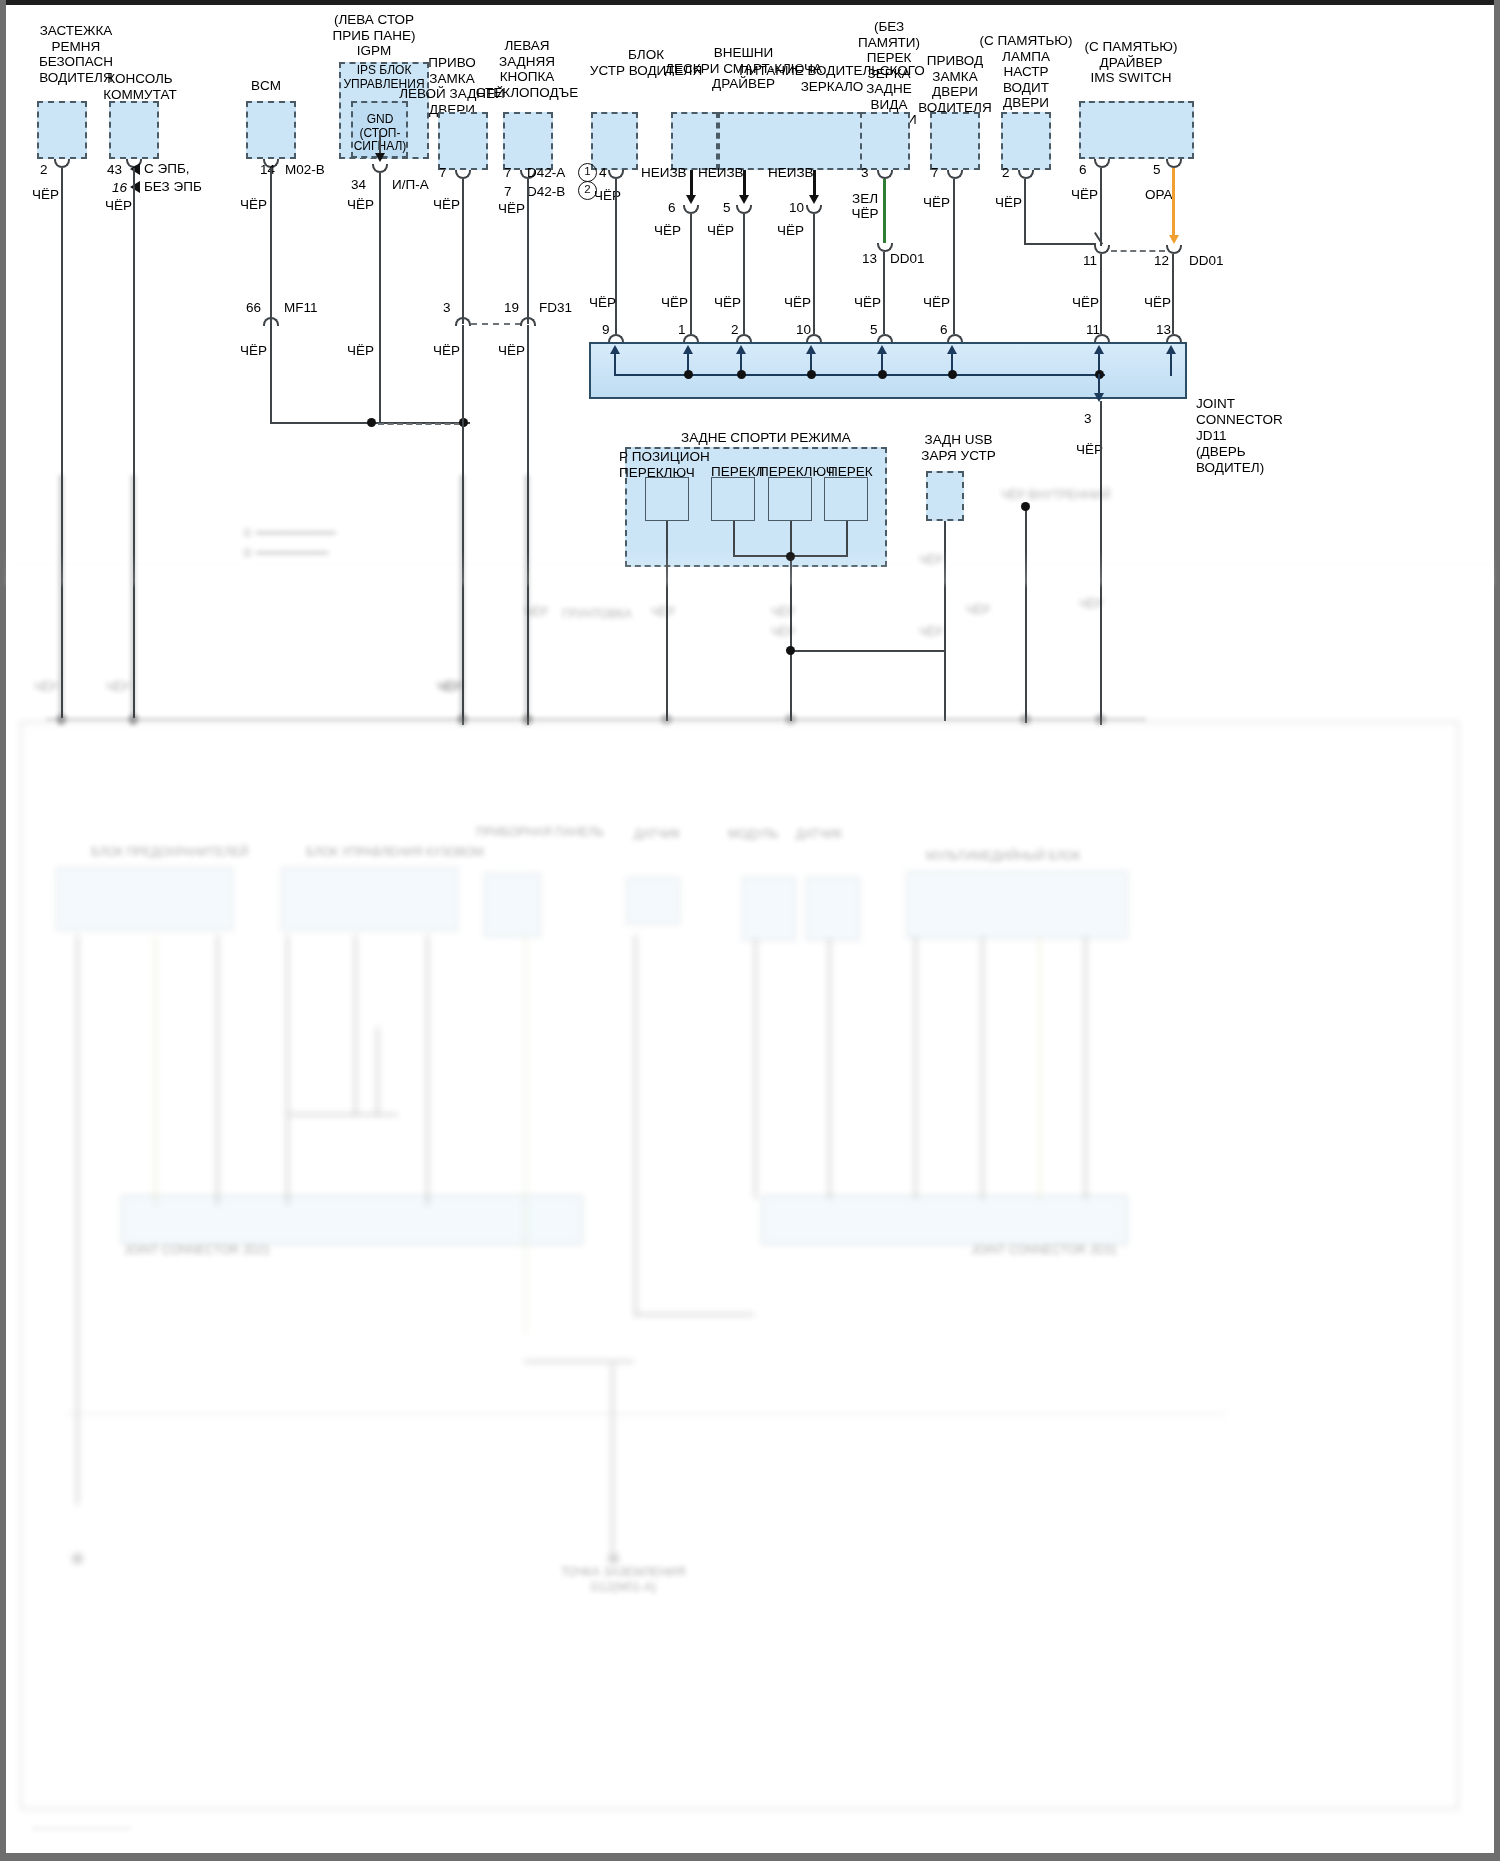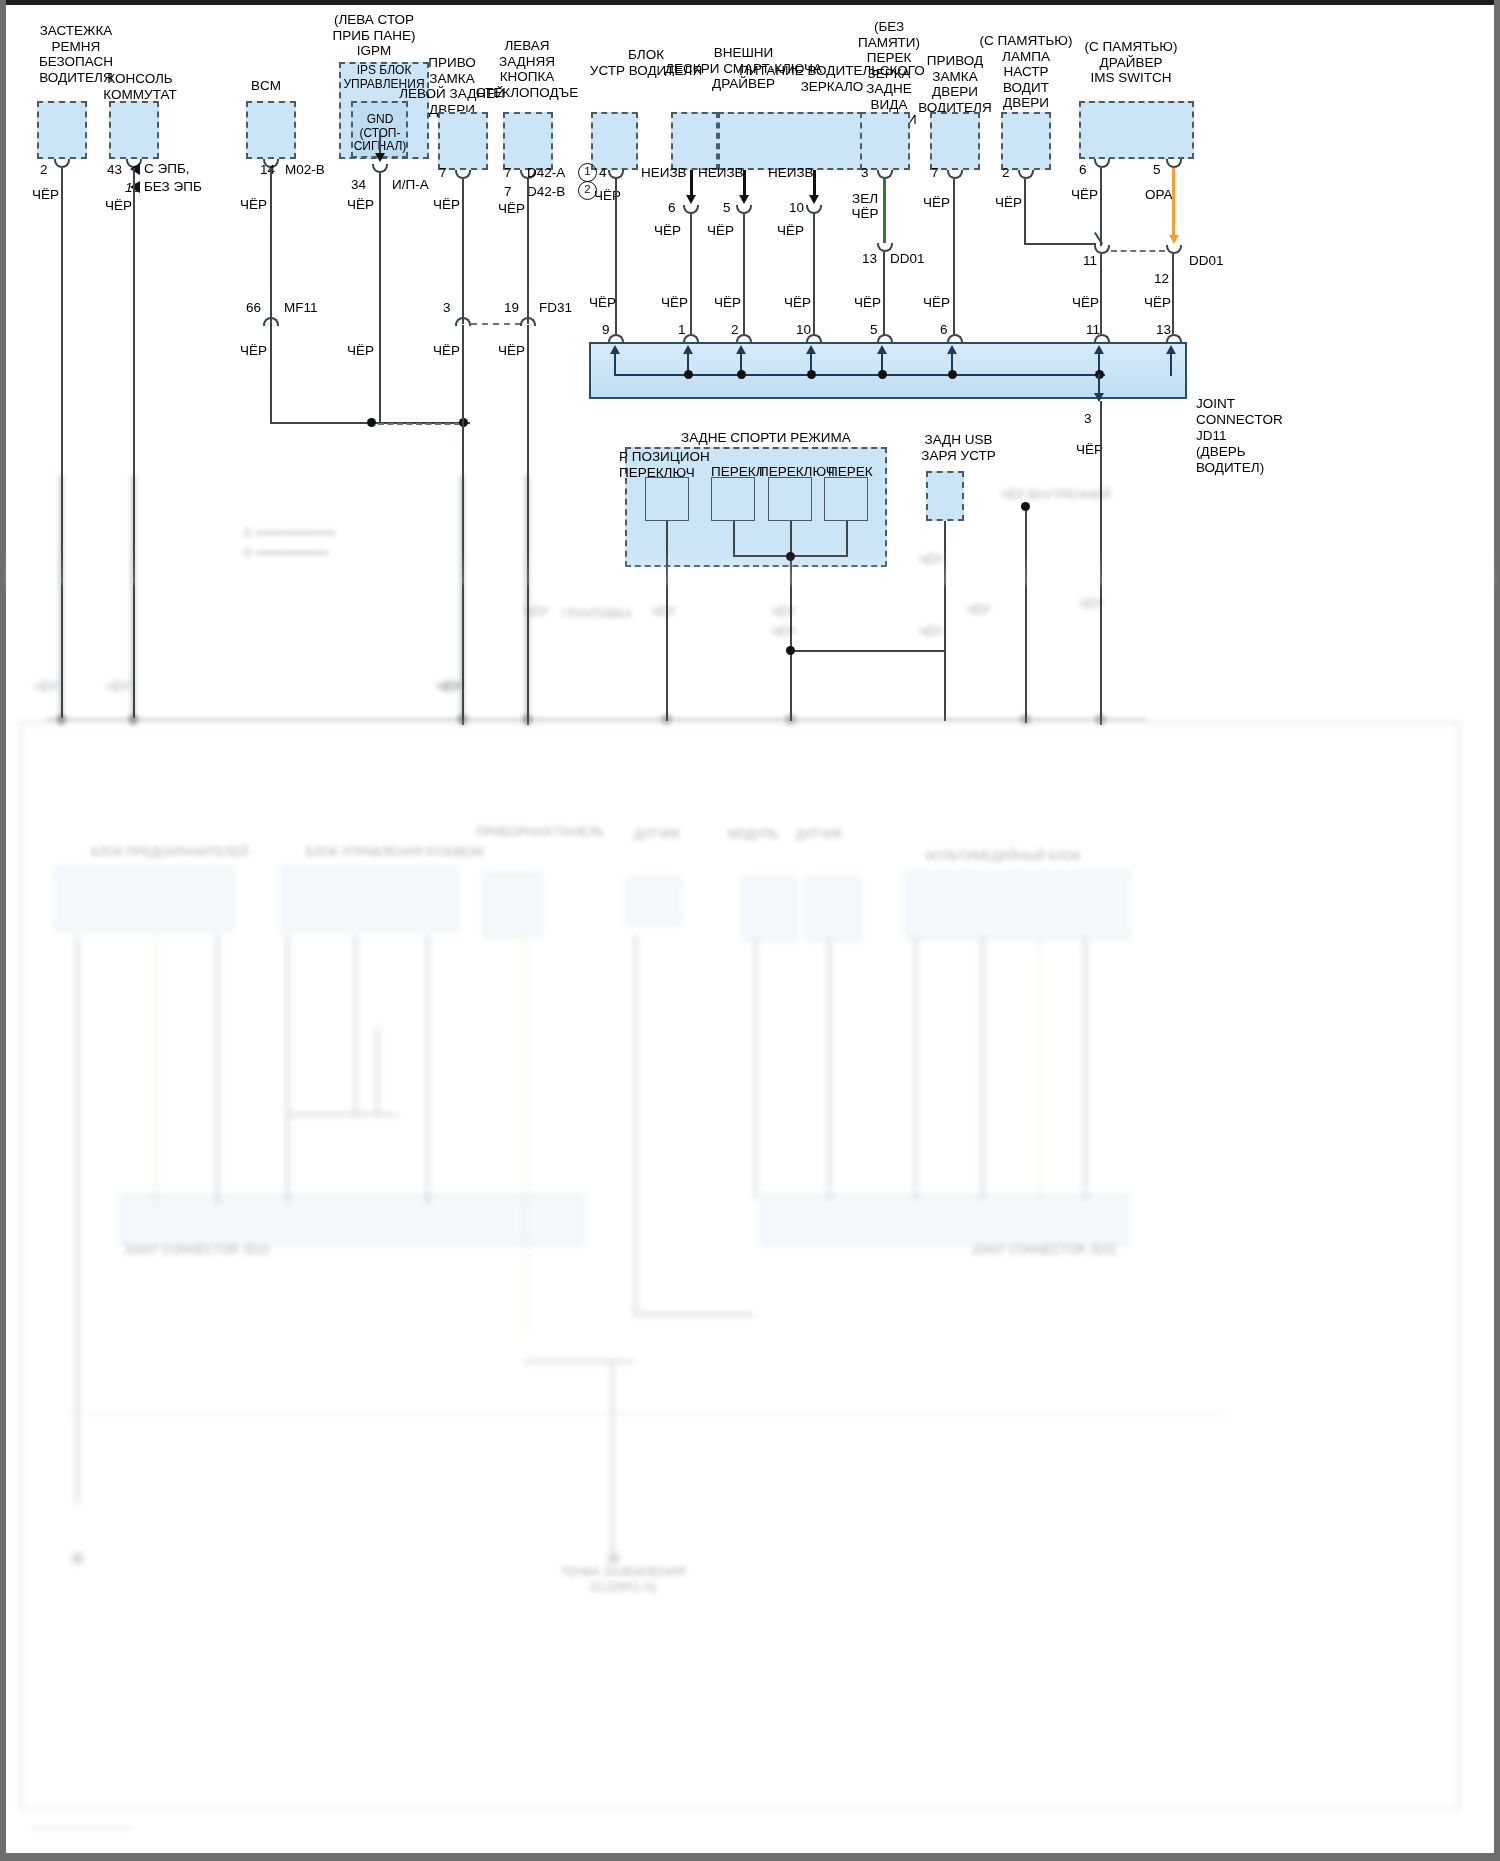--- a/index.html
+++ b/index.html
@@ -80,21 +80,21 @@
   <div class="cup" style="left:48px;top:154px;"></div>
   <div class="lbl" style="left:34px;top:157px;">2</div>
   <div class="lbl" style="left:26px;top:182px;">ЧЁР</div>
   <div class="wire" style="left:55px;top:163px;height:550px;"></div>
 
   <div class="ttl" style="left:79px;top:66px;width:110px;">КОНСОЛЬ
 КОММУТАТ</div>
   <div class="conn" style="left:103px;top:96px;width:50px;height:58px;"></div>
   <div class="cup" style="left:120px;top:154px;"></div>
   <div class="lbl" style="left:101px;top:157px;">43</div>
-  <div class="lbl" style="left:119px;top:175px;font-style:italic;">16</div>
+  <div class="lbl" style="left:106px;top:175px;font-style:italic;">16</div>
   <div class="arrow-left" style="left:124px;top:158px;"></div>
   <div class="arrow-left" style="left:124px;top:176px;"></div>
   <div class="lbl" style="left:138px;top:156px;">С ЭПБ,</div>
   <div class="lbl" style="left:138px;top:174px;">БЕЗ ЭПБ</div>
   <div class="lbl" style="left:99px;top:193px;">ЧЁР</div>
   <div class="wire" style="left:127px;top:163px;height:550px;"></div>
 
   <div class="ttl" style="left:225px;top:73px;width:70px;">BCM</div>
   <div class="conn" style="left:240px;top:96px;width:50px;height:58px;"></div>
   <div class="cup" style="left:257px;top:154px;"></div>
@@ -277,21 +277,21 @@
   <div class="lbl" style="left:1080px;top:317px;">11</div>
   <div class="cup up" style="left:1088px;top:329px;"></div>
 
   <div class="cup" style="left:1160px;top:154px;"></div>
   <div class="lbl" style="left:1147px;top:157px;">5</div>
   <div class="lbl" style="left:1139px;top:182px;">OPA</div>
   <div class="wire orange" style="left:1166px;top:163px;height:70px;"></div>
   <div class="arrow-dn" style="left:1163px;top:230px;border-top-color:#f0a030;"></div>
   <div class="cup" style="left:1160px;top:240px;"></div>
   <div class="dash" style="left:1105px;top:245px;width:54px;"></div>
-  <div class="lbl" style="left:1148px;top:248px;margin-top:18px;">12</div>
+  <div class="lbl" style="left:1148px;top:248px;">12</div>
   <div class="lbl" style="left:1183px;top:248px;">DD01</div>
   <div class="wire" style="left:1166px;top:249px;height:80px;"></div>
   <div class="lbl" style="left:1138px;top:290px;">ЧЁР</div>
   <div class="lbl" style="left:1150px;top:317px;">13</div>
   <div class="cup up" style="left:1160px;top:329px;"></div>
 
   <div class="jbar" style="left:583px;top:337px;width:598px;height:57px;"></div>
   <div class="jbus" style="left:609px;top:369px;width:490px;"></div>
 
   <div class="wire" style="left:608px;top:345px;height:26px;background:#1b3a5c;"></div>

